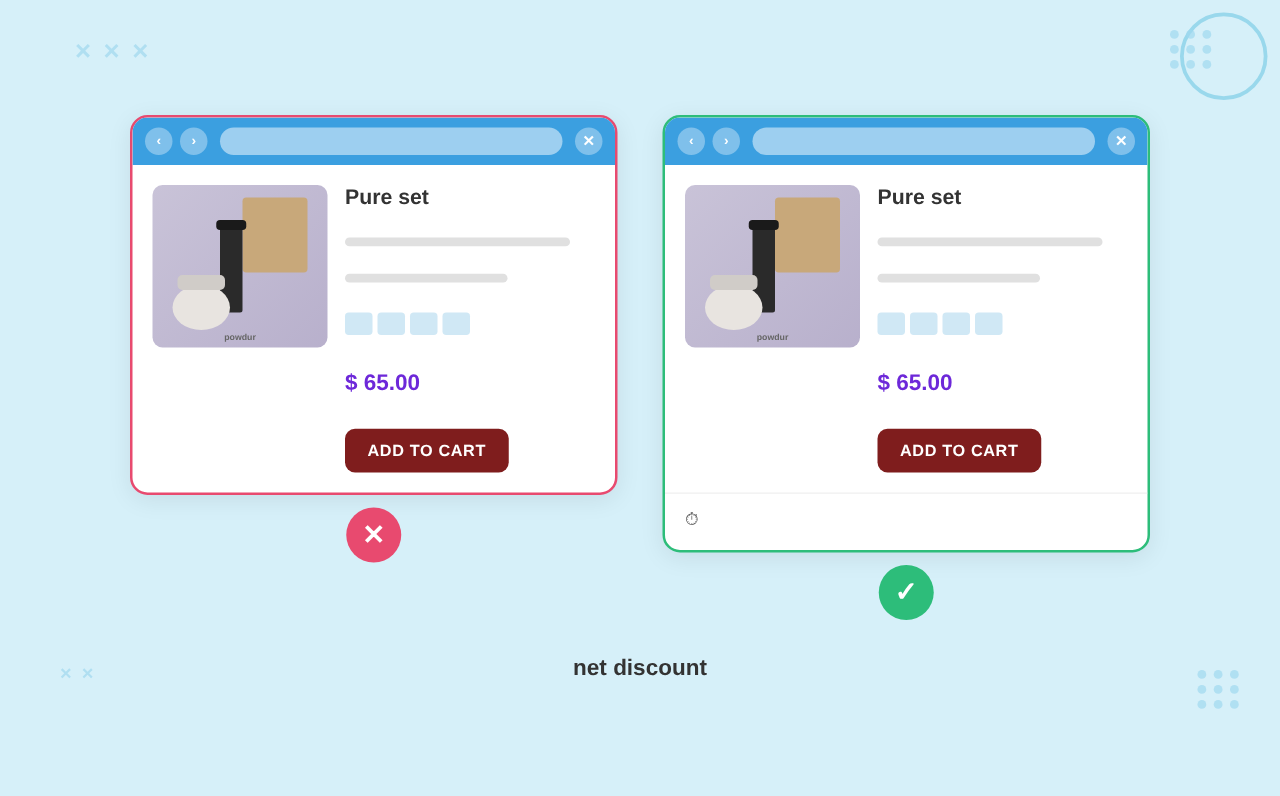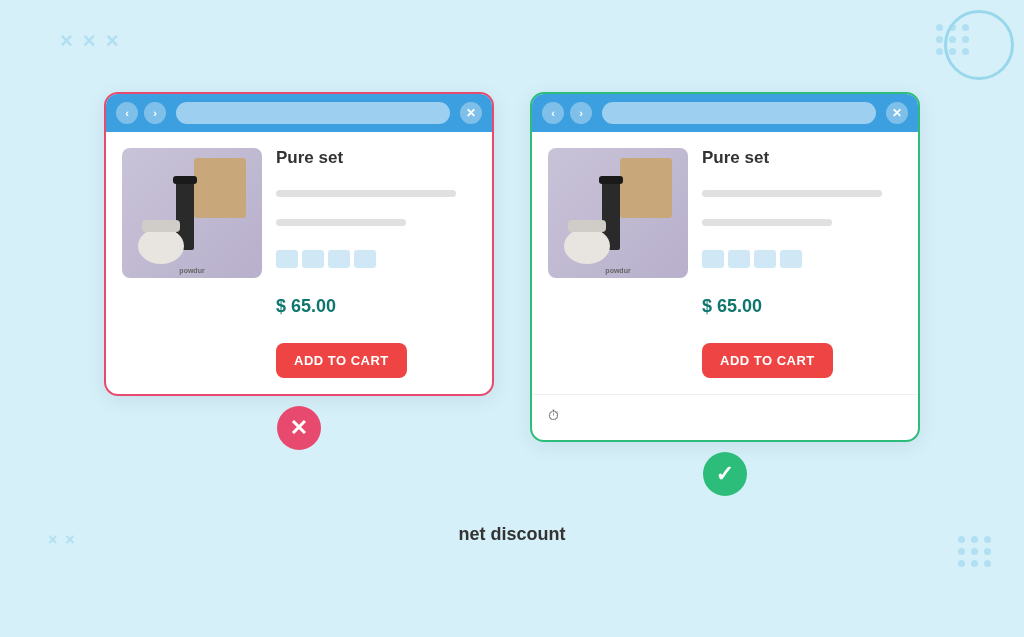--- a/index.html
+++ b/index.html
@@ -274,26 +274,26 @@
     .rating-box {
       width: 22px;
       height: 18px;
       border-radius: 3px;
       background: #d0e8f5;
     }
 
     .product-price {
       font-size: 18px;
       font-weight: 600;
-      color: #0f766e;
+      color: #6d28d9;
       margin-top: 4px;
     }
 
     .add-to-cart-btn {
-      background: #ef4444;
+      background: #7f1d1d;
       color: #fff;
       border: none;
       border-radius: 8px;
       padding: 10px 18px;
       font-size: 13px;
       font-weight: 700;
       letter-spacing: 0.5px;
       cursor: pointer;
       margin-top: 4px;
       text-transform: uppercase;

